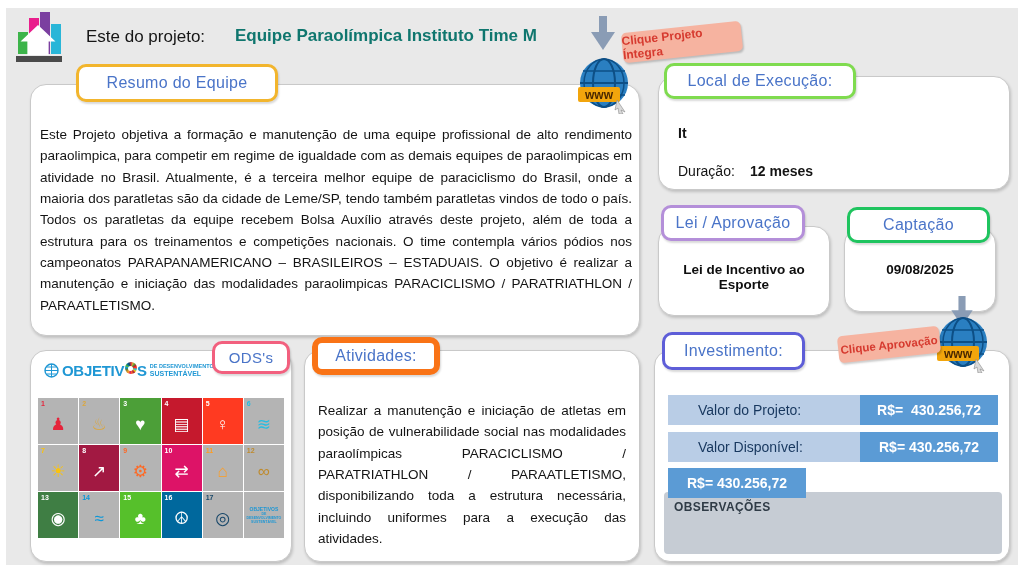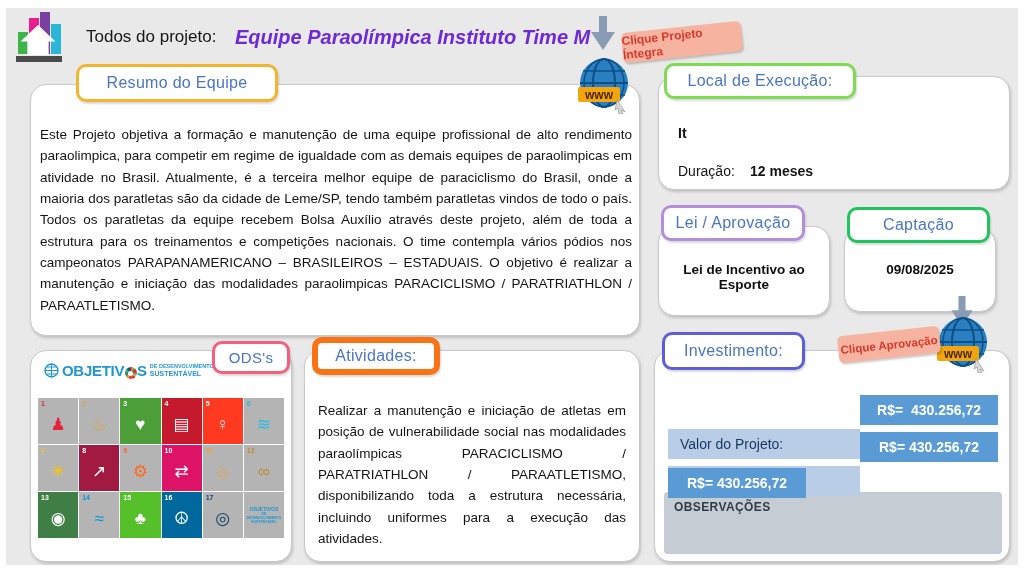--- a/index.html
+++ b/index.html
@@ -17,42 +17,42 @@
 
   .badge { position:absolute; background:#f6b3a0; color:#d63a2f; font-weight:bold; font-size:12px;
            display:flex; align-items:center; justify-content:center; border-radius:5px;
            box-shadow:1px 2px 2px rgba(0,0,0,.2); transform:rotate(-6deg); z-index:8; }
 
   .arrow-down { position:absolute; z-index:7; }
   .globe { position:absolute; z-index:7; }
 
   
   .hdr-label { position:absolute; font-size:17px; color:#161616; }
-  .hdr-title { position:absolute; font-size:20px; font-weight:bold; color:#6d28d9;font-style:italic; }
+  .hdr-title { position:absolute; font-size:17px; font-weight:bold; color:#0f766e; }
 
   
   .logo { position:absolute; left:16px; top:10px; width:48px; height:52px; }
   .logo .bar { position:absolute; bottom:8px; width:10px; }
   .logo .house { position:absolute; left:3px; bottom:7px; width:38px; height:30px; background:#ffffff;
                  clip-path:polygon(50% 0%, 96% 55%, 78% 55%, 78% 100%, 22% 100%, 22% 55%, 4% 55%);
                  filter:drop-shadow(0 1px 1px rgba(0,0,0,.35)); }
   .logo .strip { position:absolute; left:0; bottom:0; width:46px; height:6px; background:#4a4a4a; }
 
   
   .inv-row { position:absolute; display:flex; }
   .inv-label { background:#b9cde6; color:#17375e; font-size:14px; display:flex; align-items:center;
-               padding-left:12px; width:192px; height:30px;margin-top:34px; }
+               padding-left:30px; width:192px; height:30px; }
   .inv-value { background:#5b9bd5; color:#ffffff; font-size:14px; font-weight:bold; display:flex;
                align-items:center; justify-content:center; width:138px; height:30px; white-space:pre; }
   .obs-box { position:absolute; background:#c6ccd4; border-radius:4px; }
   .obs-label { position:absolute; font-size:12px; font-weight:bold; color:#2f3b46; letter-spacing:.4px; }
 
   
   .ods-logo-row { position:absolute; display:flex; align-items:center; gap:3px; }
-  .ods-word { font-size:15px; font-weight:bold; color:#1f97d4; letter-spacing:-.3px; display:flex; align-items:flex-end; }
+  .ods-word { font-size:15px; font-weight:bold; color:#1f97d4; letter-spacing:-.3px; display:flex; align-items:flex-start; }
   .wheel { width:12px; height:12px; border-radius:50%; display:inline-block; position:relative; margin:0 .5px;
            background:conic-gradient(#e5243b,#dda63a,#4c9f38,#c5192d,#ff3a21,#26bde2,#fcc30b,#a21942,#fd6925,#dd1367,#fd9d24,#bf8b2e,#3f7e44,#0a97d9,#56c02b,#00689d,#19486a,#e5243b); }
   .wheel::after { content:""; position:absolute; left:3.5px; top:3.5px; width:5px; height:5px; border-radius:50%; background:#fff; }
   .ods-sub { font-size:5.5px; font-weight:bold; color:#1f97d4; line-height:1.15; }
   .ods-grid { position:absolute; display:grid; grid-template-columns:repeat(6,1fr); grid-template-rows:repeat(3,1fr); gap:1px; }
   .sdg-tile { position:relative; overflow:hidden; display:flex; align-items:center; justify-content:center; }
   .sdg-num { position:absolute; left:3px; top:2px; font-size:7px; font-weight:bold; }
   .sdg-icon { font-size:17px; line-height:1; margin-top:6px; }
   .sdg-logo-tile { display:flex; flex-direction:column; align-items:center; justify-content:center; text-align:center; }
   .sdg-logo-tile .t1 { font-size:5px; font-weight:bold; color:#1f97d4; }
@@ -68,21 +68,21 @@
 
 <div class="logo">
   <div class="bar" style="left:2px;height:22px;background:#3cb44a;"></div>
   <div class="bar" style="left:13px;height:36px;background:#e91e8c;"></div>
   <div class="bar" style="left:24px;height:42px;background:#7b3fa0;"></div>
   <div class="bar" style="left:35px;height:30px;background:#29b6d8;"></div>
   <div class="house"></div>
   <div class="strip"></div>
 </div>
 
-<span class="hdr-label" style="left:86px;top:27px;">Todos do projeto:</span>
+<span class="hdr-label" style="left:86px;top:27px;">Este do projeto:</span>
 <span class="hdr-title" style="left:235px;top:26px;">Equipe Paraolímpica Instituto Time M</span>
 
 <svg class="arrow-down" style="left:590px;top:16px;" width="26" height="36" viewBox="0 0 26 36">
   <rect x="9" y="0" width="8" height="17" fill="#8a9cb5"></rect>
   <polygon points="1,16 25,16 13,34" fill="#8a9cb5"></polygon>
 </svg>
 
 <div class="badge" style="left:622px;top:27px;width:120px;height:30px;">Clique Projeto Íntegra</div>
 
 <svg class="globe" style="left:577px;top:56px;" width="56" height="58" viewBox="0 0 56 58">

